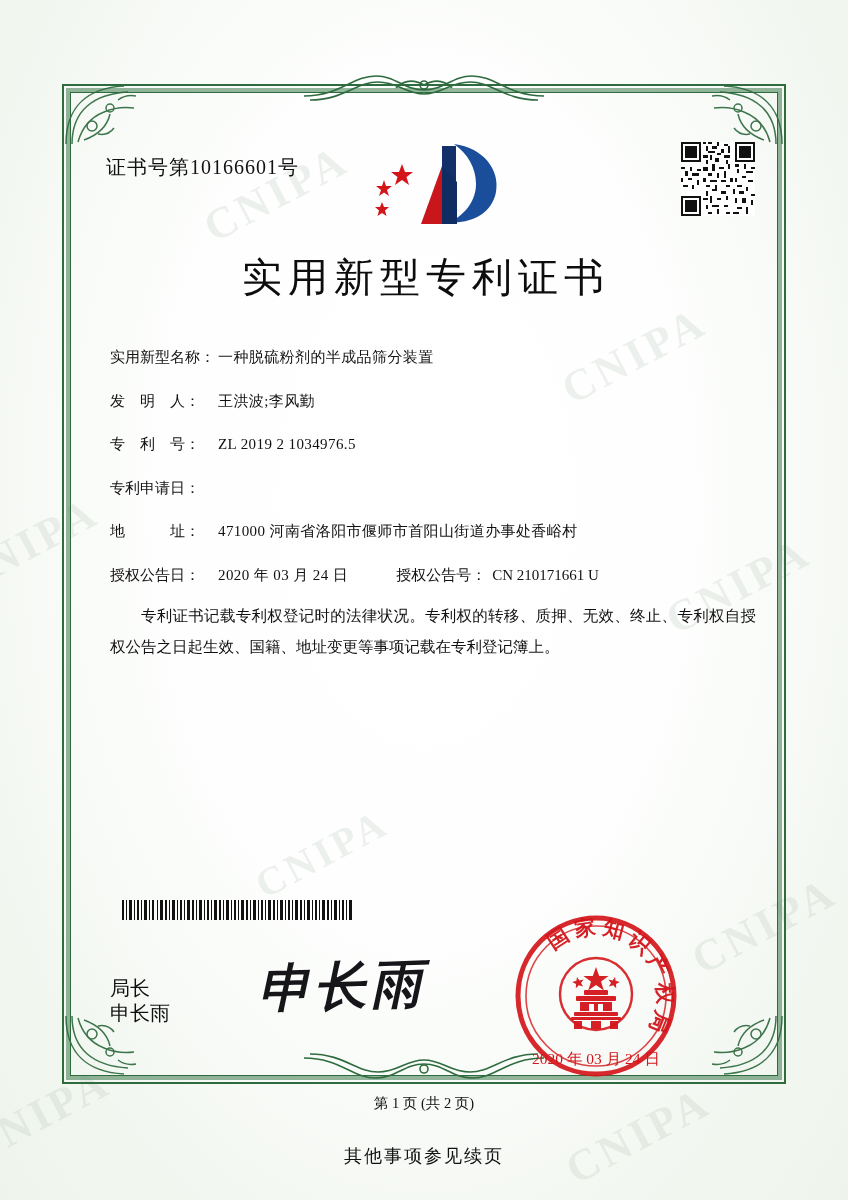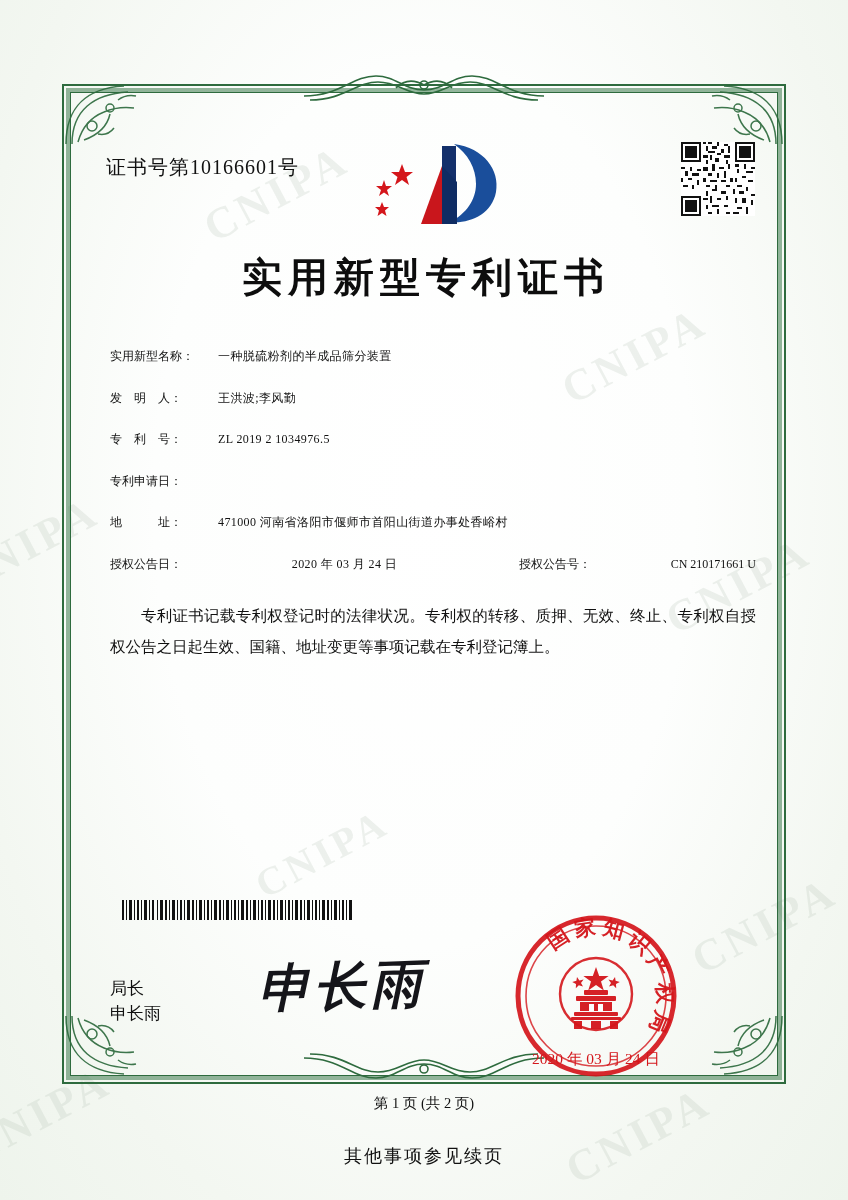--- a/index.html
+++ b/index.html
@@ -141,39 +141,38 @@
     height: 96px;
   }
 
   .title {
     position: absolute;
     left: 0;
     top: 140px;
     width: 660px;
     text-align: center;
     font-size: 40px;
-    font-weight: 700;
+    font-weight: 400;
     letter-spacing: 6px;
     color: #0d0d0d;
     font-family: "Liberation Serif", serif;
   }
 
   .fields {
     position: absolute;
     left: 14px;
     top: 238px;
     width: 646px;
   }
   .field {
     display: flex;
     align-items: baseline;
     margin-bottom: 24.5px;
-    font-size: 12px;
+    font-size: 15px;
     color: #111;
-    justify-content: space-between;
   }
   .field .lbl {
     width: 108px;
     flex: 0 0 108px;
     letter-spacing: 0px;
     white-space: nowrap;
   }
   .field .val {
     flex: 1;
     letter-spacing: .4px;
@@ -206,21 +205,21 @@
     top: 900px;
     width: 232px;
     height: 20px;
   }
 
   
   .sig-label {
     position: absolute;
     left: 110px;
     top: 976px;
-    font-size: 17px;
+    font-size: 20px;
     line-height: 25px;
     color: #111;
   }
   .sig-script {
     position: absolute;
     left: 258px;
     top: 952px;
     font-size: 52px;
     font-family: "DejaVu Serif", serif;
     font-style: italic;

